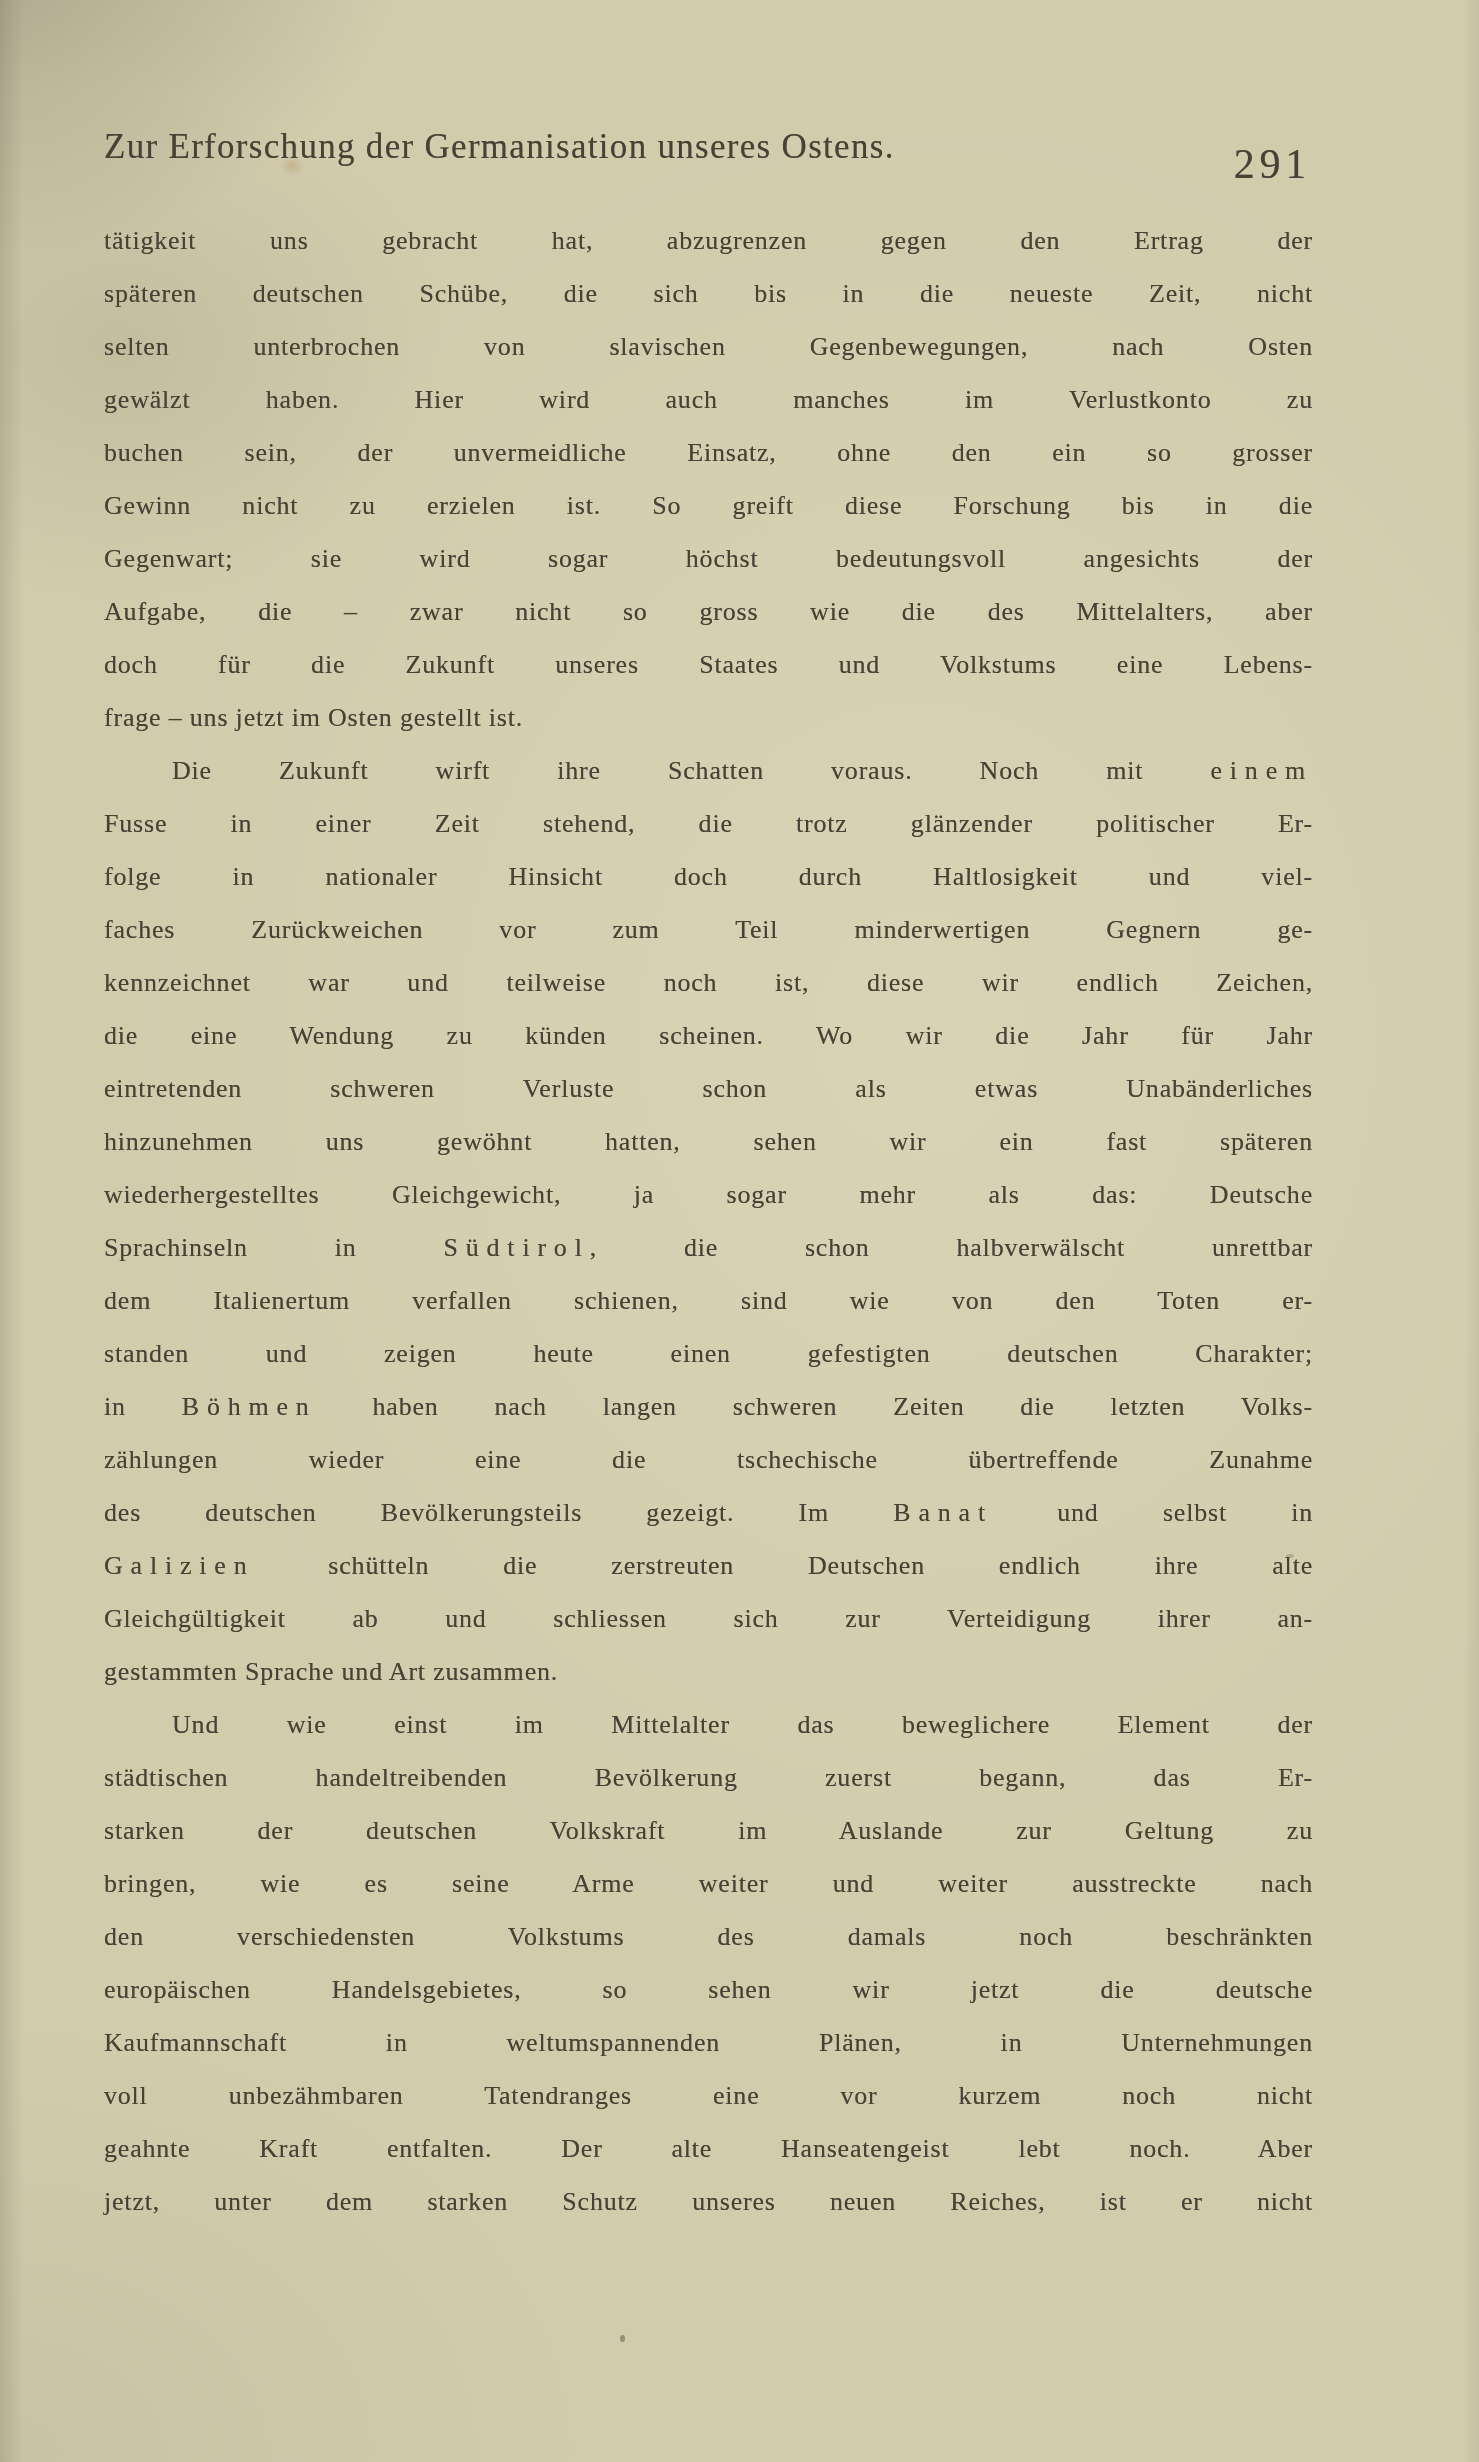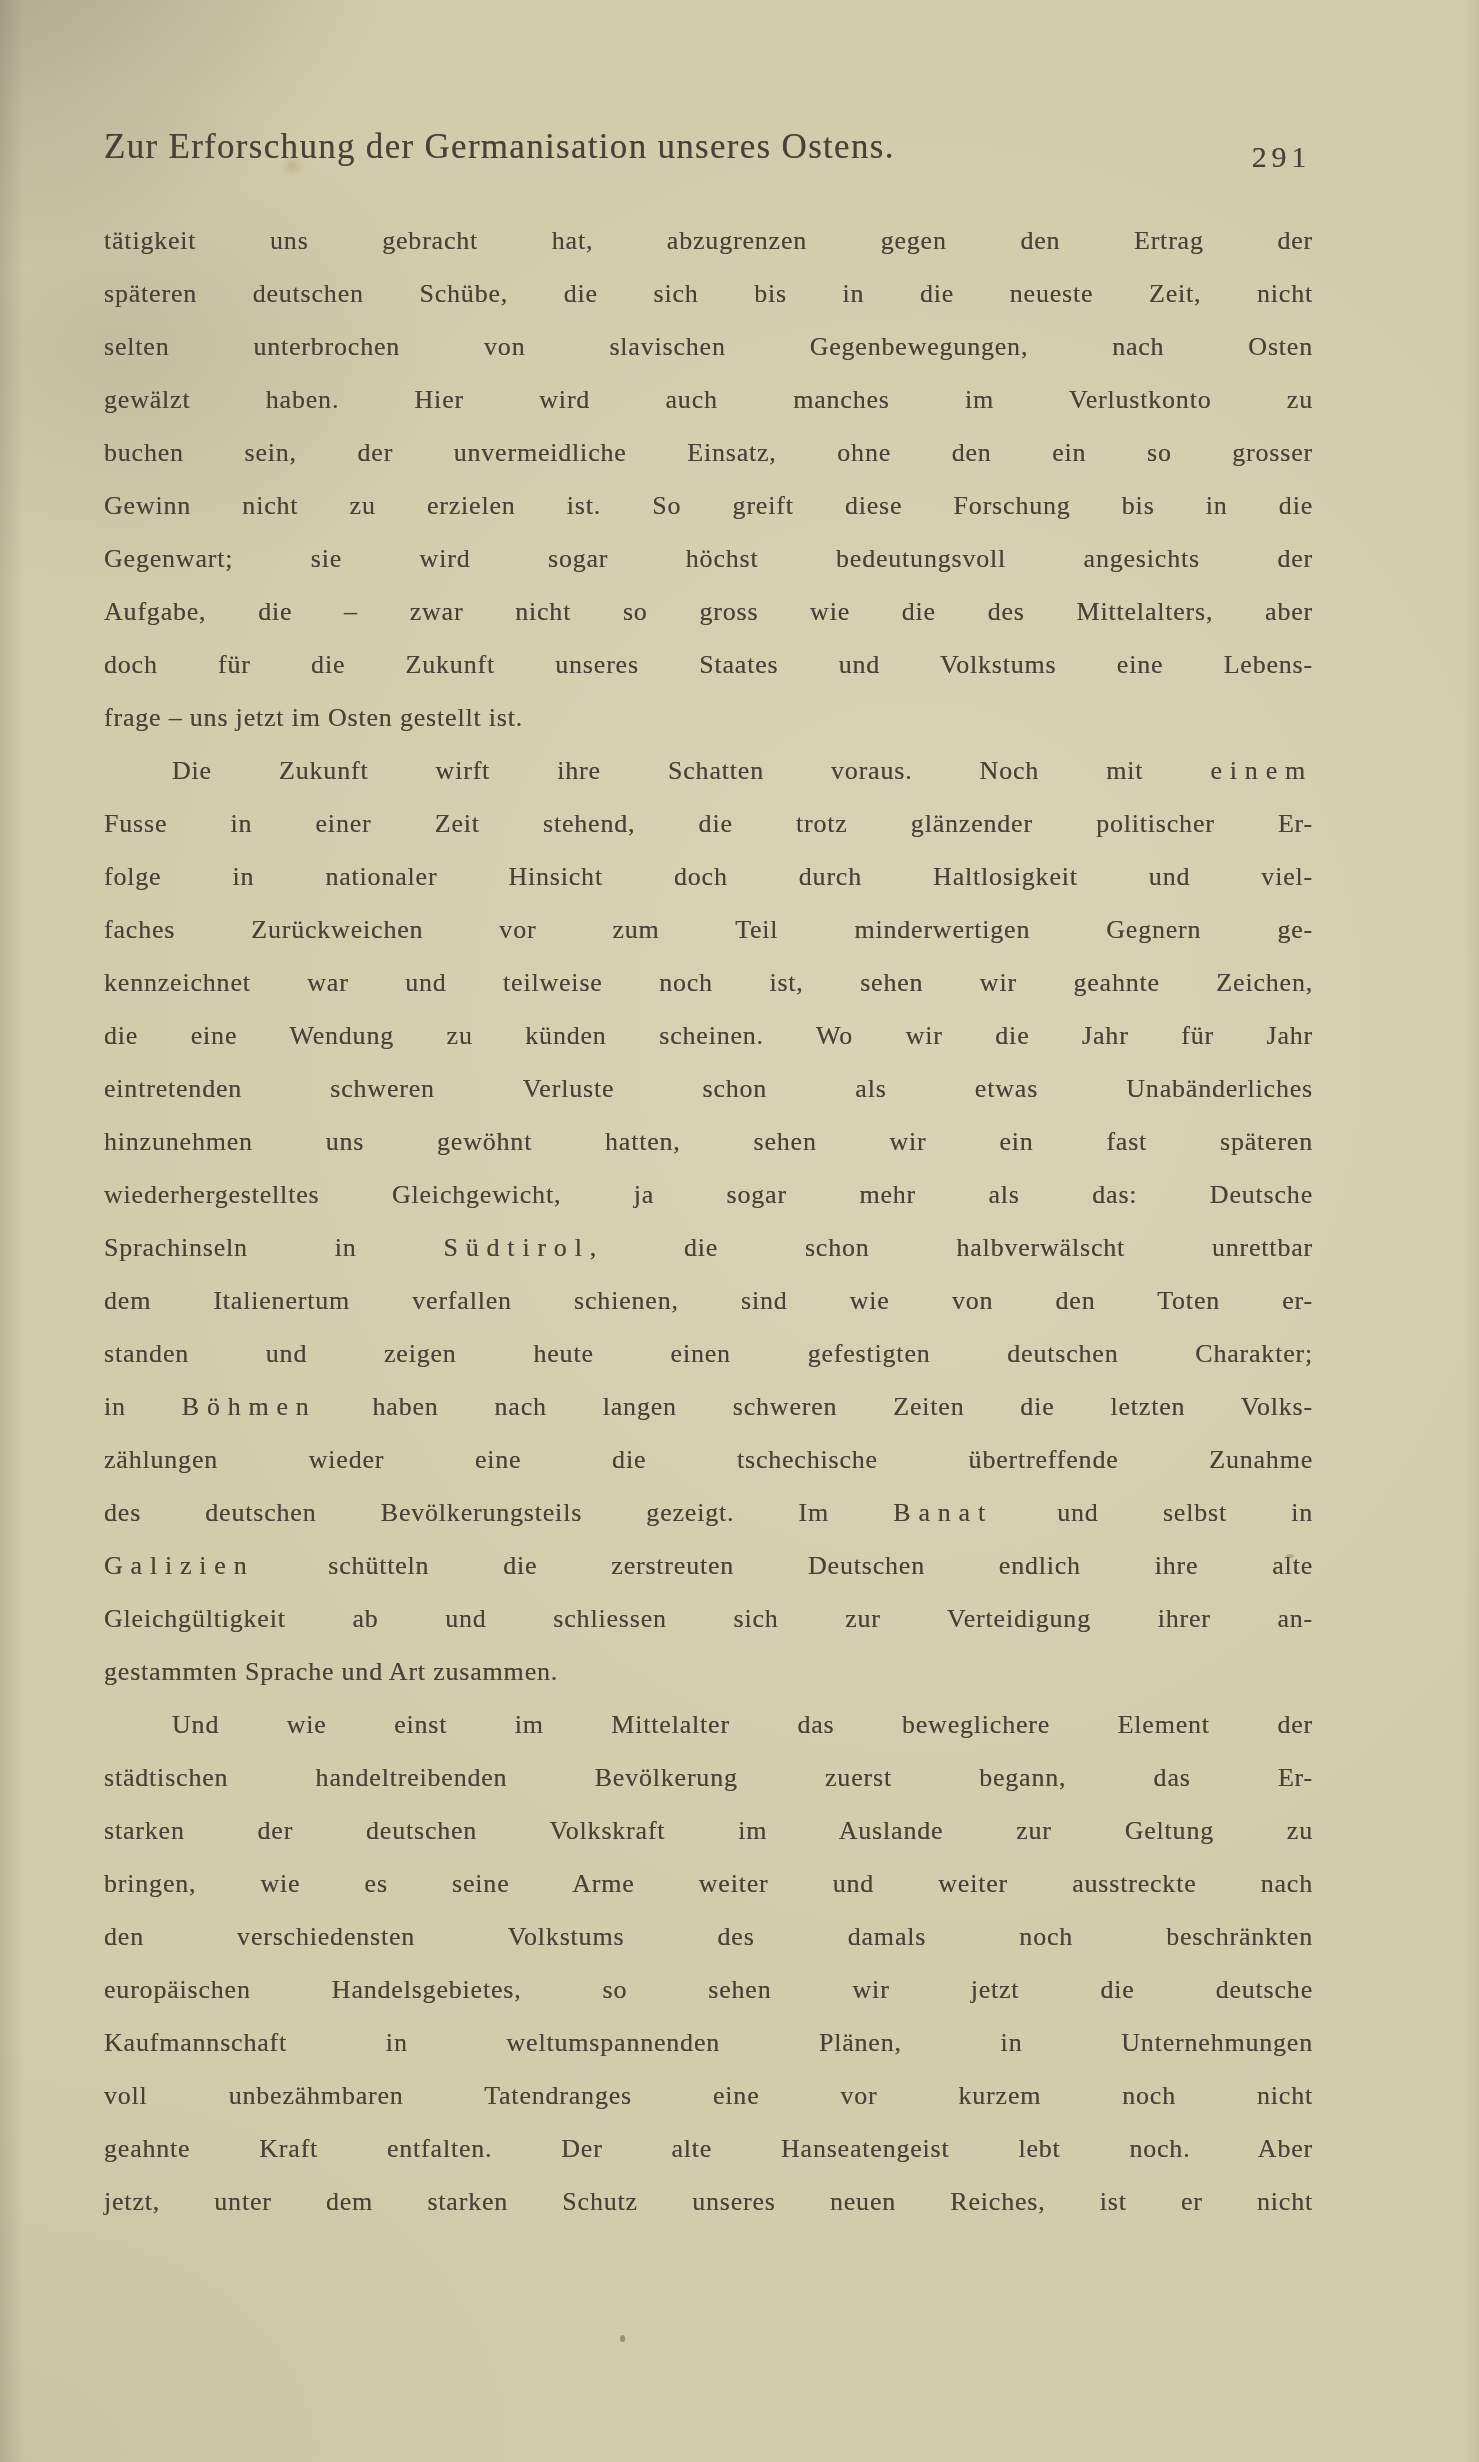--- a/index.html
+++ b/index.html
@@ -25,21 +25,21 @@
   .running-head{
     position:absolute;left:104px;top:123px;width:1209px;height:63px;
   }
   .head-title{
     display:block;text-align:left;
     font-size:35px;letter-spacing:1.3px;line-height:47px;
     text-shadow:0 0 0.6px rgba(58,48,38,0.5);
   }
   .page-number{
     position:absolute;right:2.1px;top:16.7px;
-    font-size:30px;letter-spacing:4.7px;
+    font-size:42px;letter-spacing:4.7px;
     text-shadow:0 0 0.6px rgba(58,48,38,0.5);
   }
   .text-block{
     position:absolute;left:104px;top:214px;width:1209px;
     font-size:26px;line-height:53px;letter-spacing:0.8px;
     text-shadow:0 0 0.6px rgba(58,48,38,0.5);
   }
   .line{
     height:53px;line-height:53px;
     text-align:justify;text-align-last:left;text-justify:inter-word;
@@ -82,21 +82,21 @@
       <div class="line fill">buchen sein, der unvermeidliche Einsatz, ohne den ein so grosser</div>
       <div class="line fill">Gewinn nicht zu erzielen ist. So greift diese Forschung bis in die</div>
       <div class="line fill">Gegenwart; sie wird sogar höchst bedeutungsvoll angesichts der</div>
       <div class="line fill">Aufgabe, die – zwar nicht so gross wie die des Mittelalters, aber</div>
       <div class="line fill">doch für die Zukunft unseres Staates und Volkstums eine Lebens-</div>
       <div class="line">frage – uns jetzt im Osten gestellt ist.</div>
       <div class="line fill indent">Die Zukunft wirft ihre Schatten voraus. Noch mit <span class="sperr">einem</span></div>
       <div class="line fill">Fusse in einer Zeit stehend, die trotz glänzender politischer Er-</div>
       <div class="line fill">folge in nationaler Hinsicht doch durch Haltlosigkeit und viel-</div>
       <div class="line fill">faches Zurückweichen vor zum Teil minderwertigen Gegnern ge-</div>
-      <div class="line fill">kennzeichnet war und teilweise noch ist, sehen wir geahnte Zeichen,</div>
+      <div class="line fill">kennzeichnet war und teilweise noch ist, diese wir endlich Zeichen,</div>
       <div class="line fill">die eine Wendung zu künden scheinen. Wo wir die Jahr für Jahr</div>
       <div class="line fill">eintretenden schweren Verluste schon als etwas Unabänderliches</div>
       <div class="line fill">hinzunehmen uns gewöhnt hatten, sehen wir ein fast späteren</div>
       <div class="line fill">wiederhergestelltes Gleichgewicht, ja sogar mehr als das: Deutsche</div>
       <div class="line fill">Sprachinseln in <span class="sperr">Südtirol</span>, die schon halbverwälscht unrettbar</div>
       <div class="line fill">dem Italienertum verfallen schienen, sind wie von den Toten er-</div>
       <div class="line fill">standen und zeigen heute einen gefestigten deutschen Charakter;</div>
       <div class="line fill">in <span class="sperr">Böhmen</span> haben nach langen schweren Zeiten die letzten Volks-</div>
       <div class="line fill">zählungen wieder eine die tschechische übertreffende Zunahme</div>
       <div class="line fill">des deutschen Bevölkerungsteils gezeigt. Im <span class="sperr">Banat</span> und selbst in</div>

